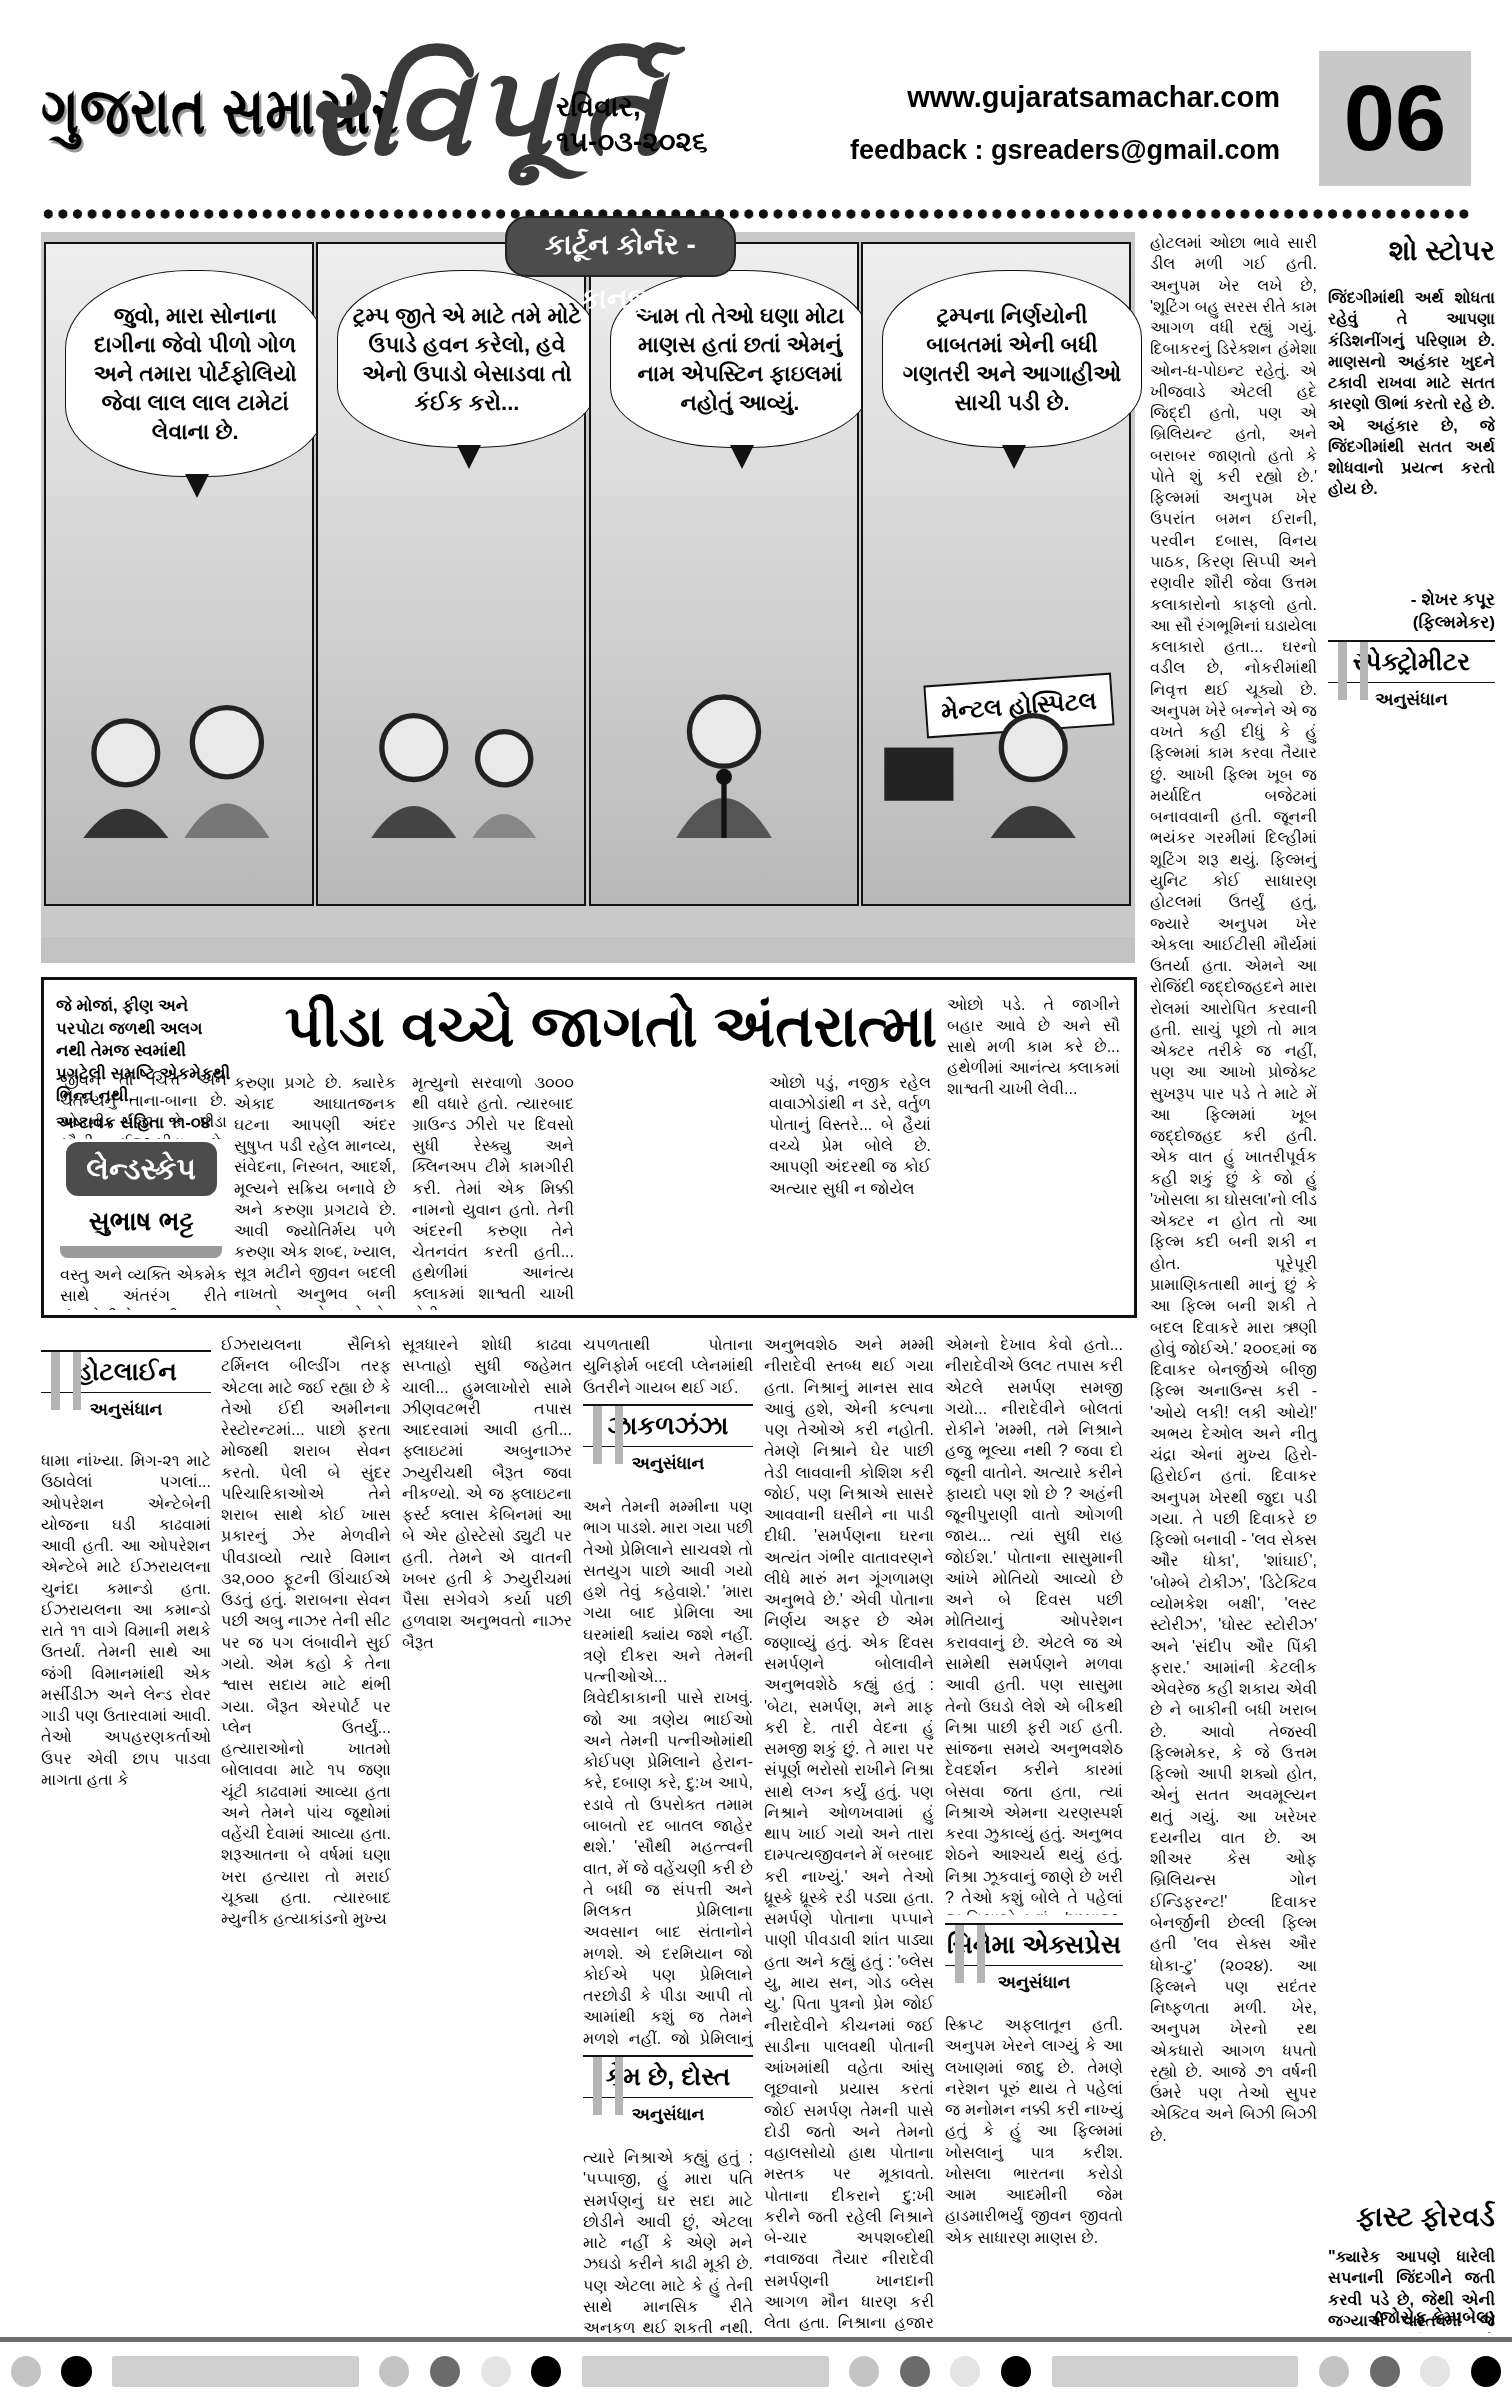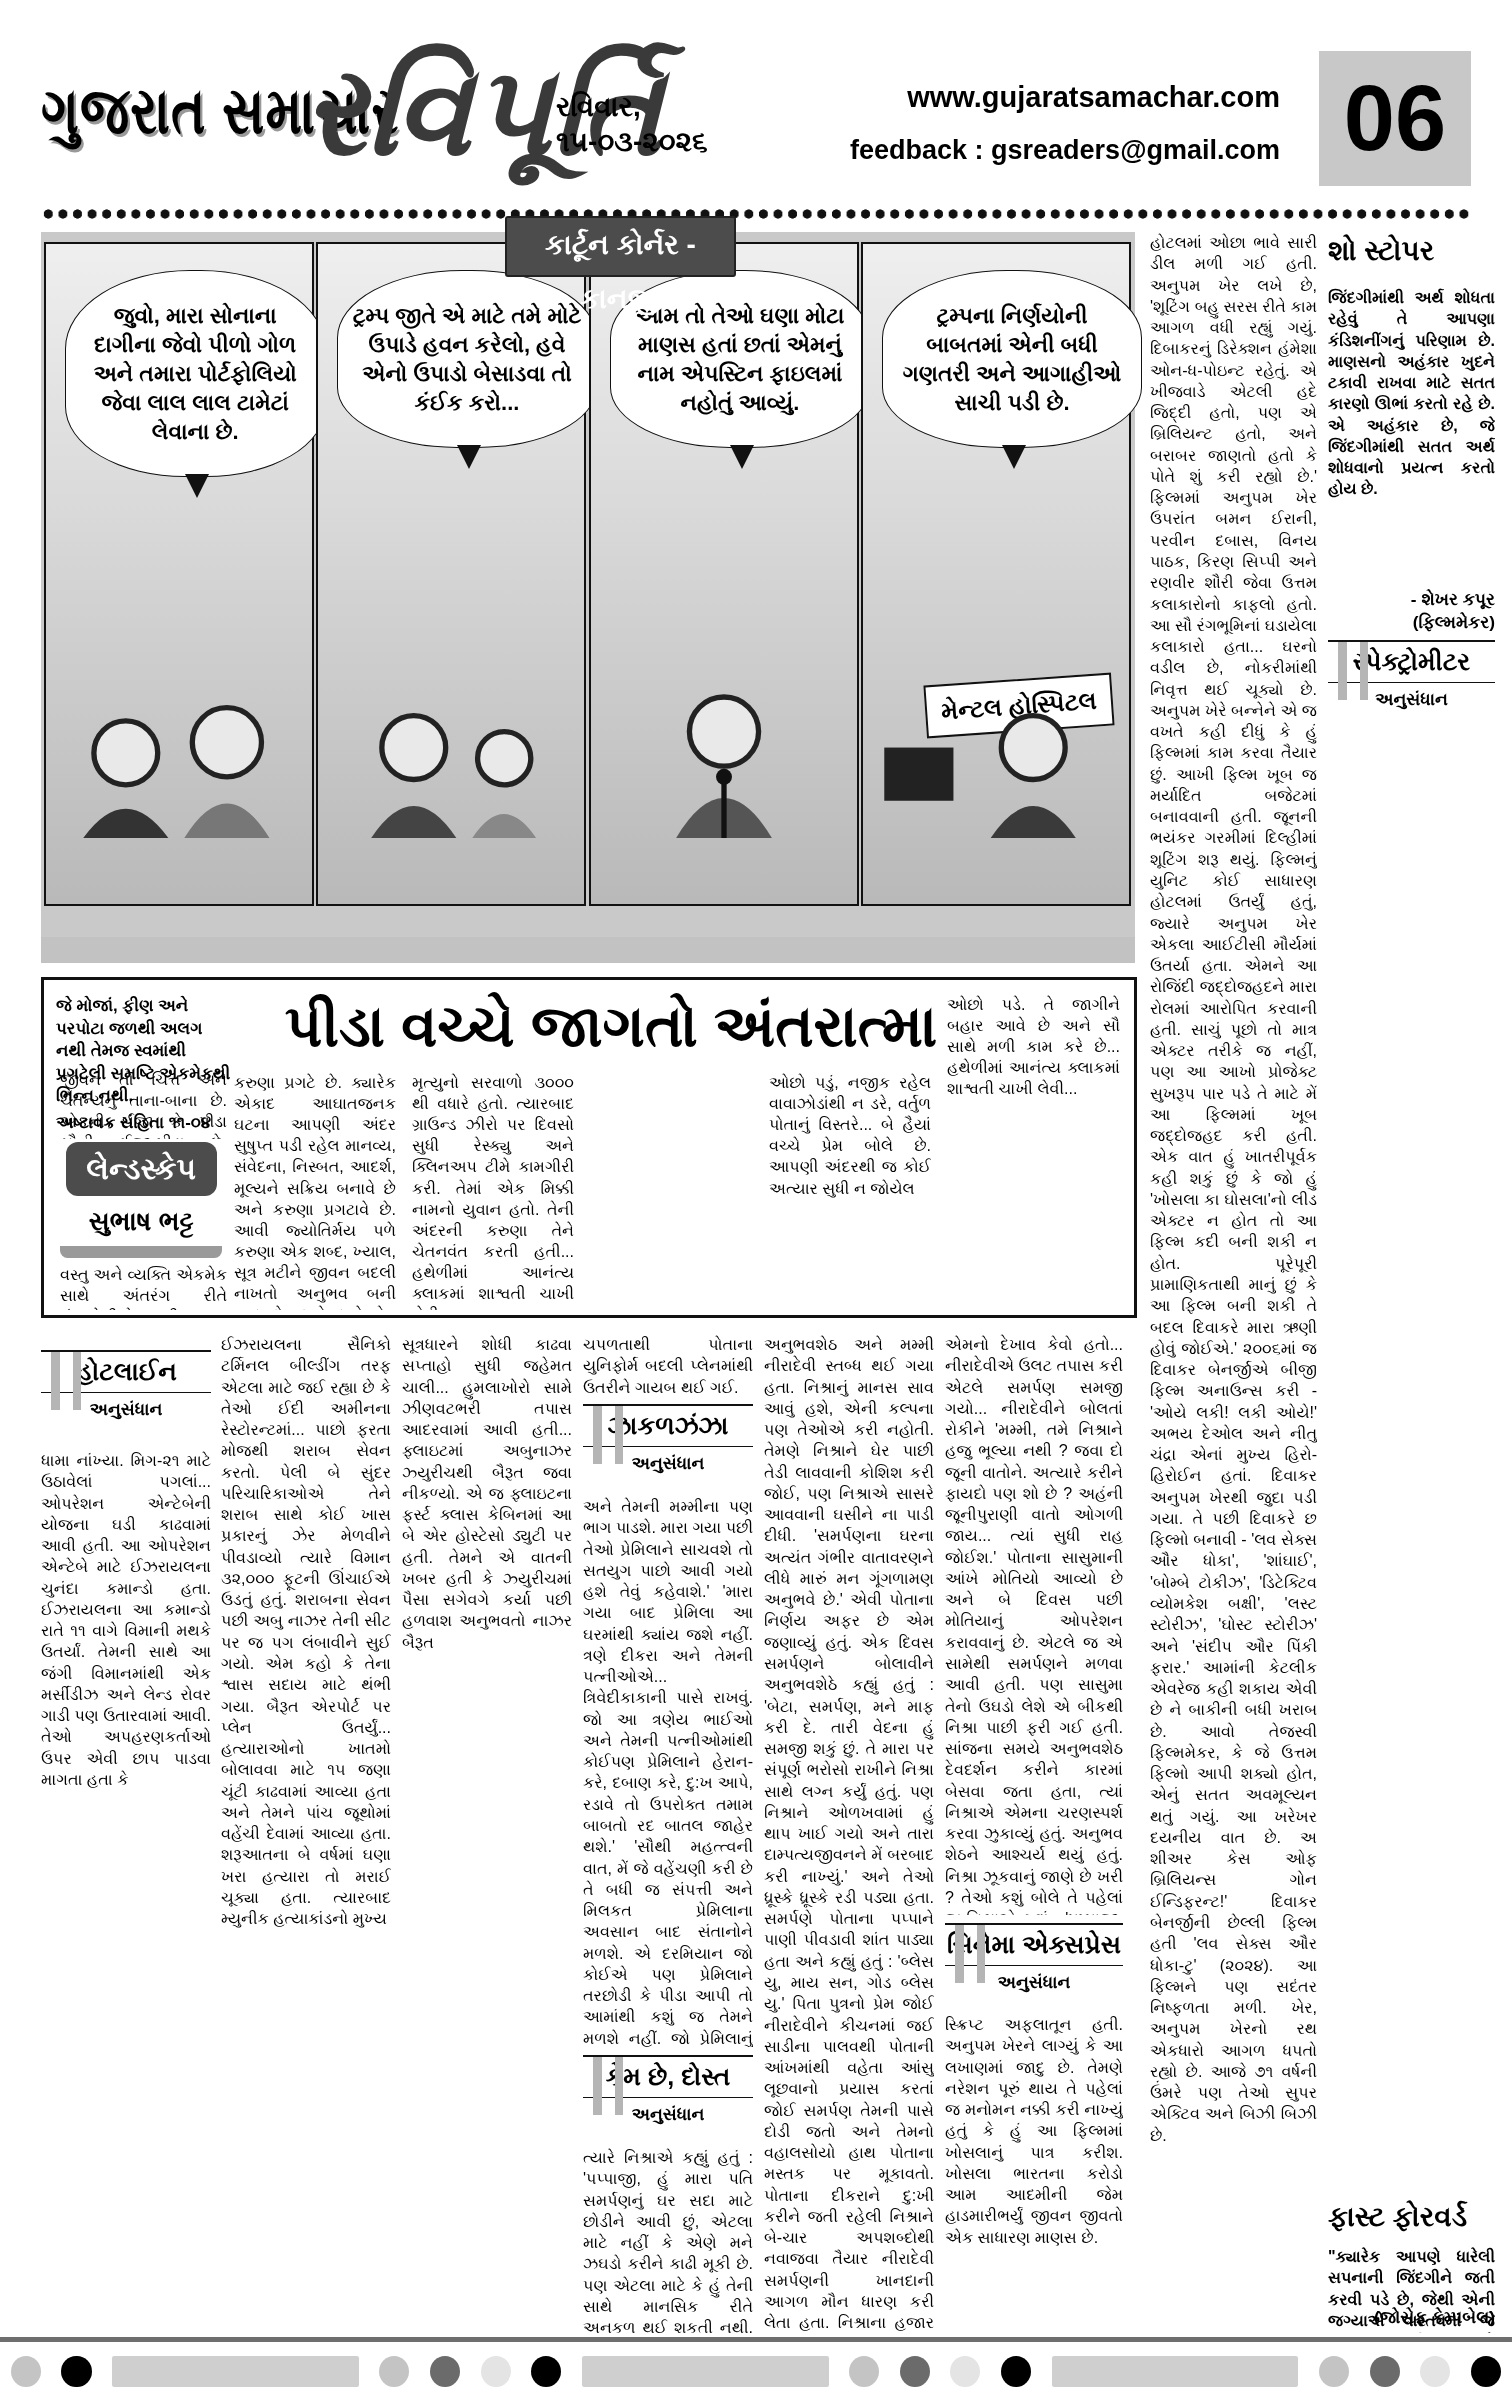--- a/index.html
+++ b/index.html
@@ -24,21 +24,21 @@
   
   .strip{left:41px;top:232px;width:1094px;height:705px;background:#c9c9c9;}
   .panel{position:absolute;top:9.7px;height:660px;background:linear-gradient(#efefef,#b9b9b9);
     border:2.2px solid #111;}
   .bubble{position:absolute;left:7%;top:4%;width:86%;background:#fff;border:1.6px solid #111;
     border-radius:48% 48% 46% 46%/38% 38% 34% 34%;padding:30px 15px;
     font-size:22px;font-weight:bold;text-align:center;line-height:1.32;}
   .bubble:after{content:"";position:absolute;left:46%;bottom:-21.6px;width:0;height:0;
     border-left:12px solid transparent;border-right:12px solid transparent;border-top:24px solid #111;}
   .cartoon-title{left:505px;top:216px;width:227px;height:57px;background:#4c4c4c;color:#fff;
-    border-radius:3px;border:2.7px solid #222;font-size:28px;font-weight:bold;text-align:center;
+    border-radius:22px;border:2.7px solid #222;font-size:28px;font-weight:bold;text-align:center;
     line-height:54px;z-index:5;}
   .figs{position:absolute;bottom:0;left:0;width:100%;height:44%;}
   .sign{position:absolute;right:6%;bottom:26%;background:#fff;border:2.2px solid #111;
     padding:9.7px 14px;font-size:24px;font-weight:bold;text-align:center;transform:rotate(-4deg);line-height:1.25;}
   .strip-shadow{left:41px;top:937px;width:1094px;height:26px;background:#c2c2c2;}
   
   .article-box{left:41px;top:977px;width:1090px;height:335px;border:3.2px solid #111;background:#fff;}
   .headline{position:absolute;left:232px;top:16px;width:670px;font-size:58px;font-weight:bold;
     text-align:center;line-height:1.05;}
   .scripture{position:absolute;left:12px;top:15px;width:178px;font-size:16.7px;font-weight:bold;line-height:1.35;}
@@ -50,21 +50,21 @@
   .boxcol{position:absolute;font-size:16px;line-height:1.32;text-align:justify;overflow:hidden;}
   
   .col{position:absolute;font-size:16px;line-height:1.33;text-align:justify;overflow:hidden;}
   .chunk{overflow:hidden;position:absolute;left:0;width:100%;text-align:justify;}
   .cont-header{position:absolute;left:0;width:100%;text-align:center;}
   .cont-header .bars{position:absolute;left:9.7px;top:2.2px;width:32px;height:58px;
     background:linear-gradient(90deg,#b5b5b5 0 8.6px,transparent 8.6px 21.6px,#b5b5b5 21.6px 30px,transparent 30px);}
   .cont-header .t{border-top:2.2px solid #111;border-bottom:1.6px solid #111;display:block;
     margin:0 0 0 0;font-size:25px;font-weight:bold;padding:3.2px 0;}
   .cont-header .s{display:block;font-size:17.3px;font-weight:bold;padding-top:5.4px;}
-  .plain-title{font-size:28px;font-weight:bold;text-align:left;}
+  .plain-title{font-size:28px;font-weight:bold;text-align:right;}
   .byline{font-size:17.3px;font-weight:bold;text-align:right;}
   
   .foot-rule{left:0;top:2337px;width:1512px;height:5.4px;background:#6e6e6e;}
   .marks{left:10.8px;top:2350px;width:1490px;height:43px;display:flex;align-items:center;gap:20.5px;}
   .marks i{display:block;border-radius:50%;width:31px;height:31px;}
   .marks b{display:block;height:31px;width:254px;background:#cfcfcf;border-radius:2.2px;}
   .m1{background:#c4c4c4;} .m2{background:#6b6b6b;} .m3{background:#e4e4e4;} .m4{background:#000;}
   svg{display:block;}
 </style>
 </head>

